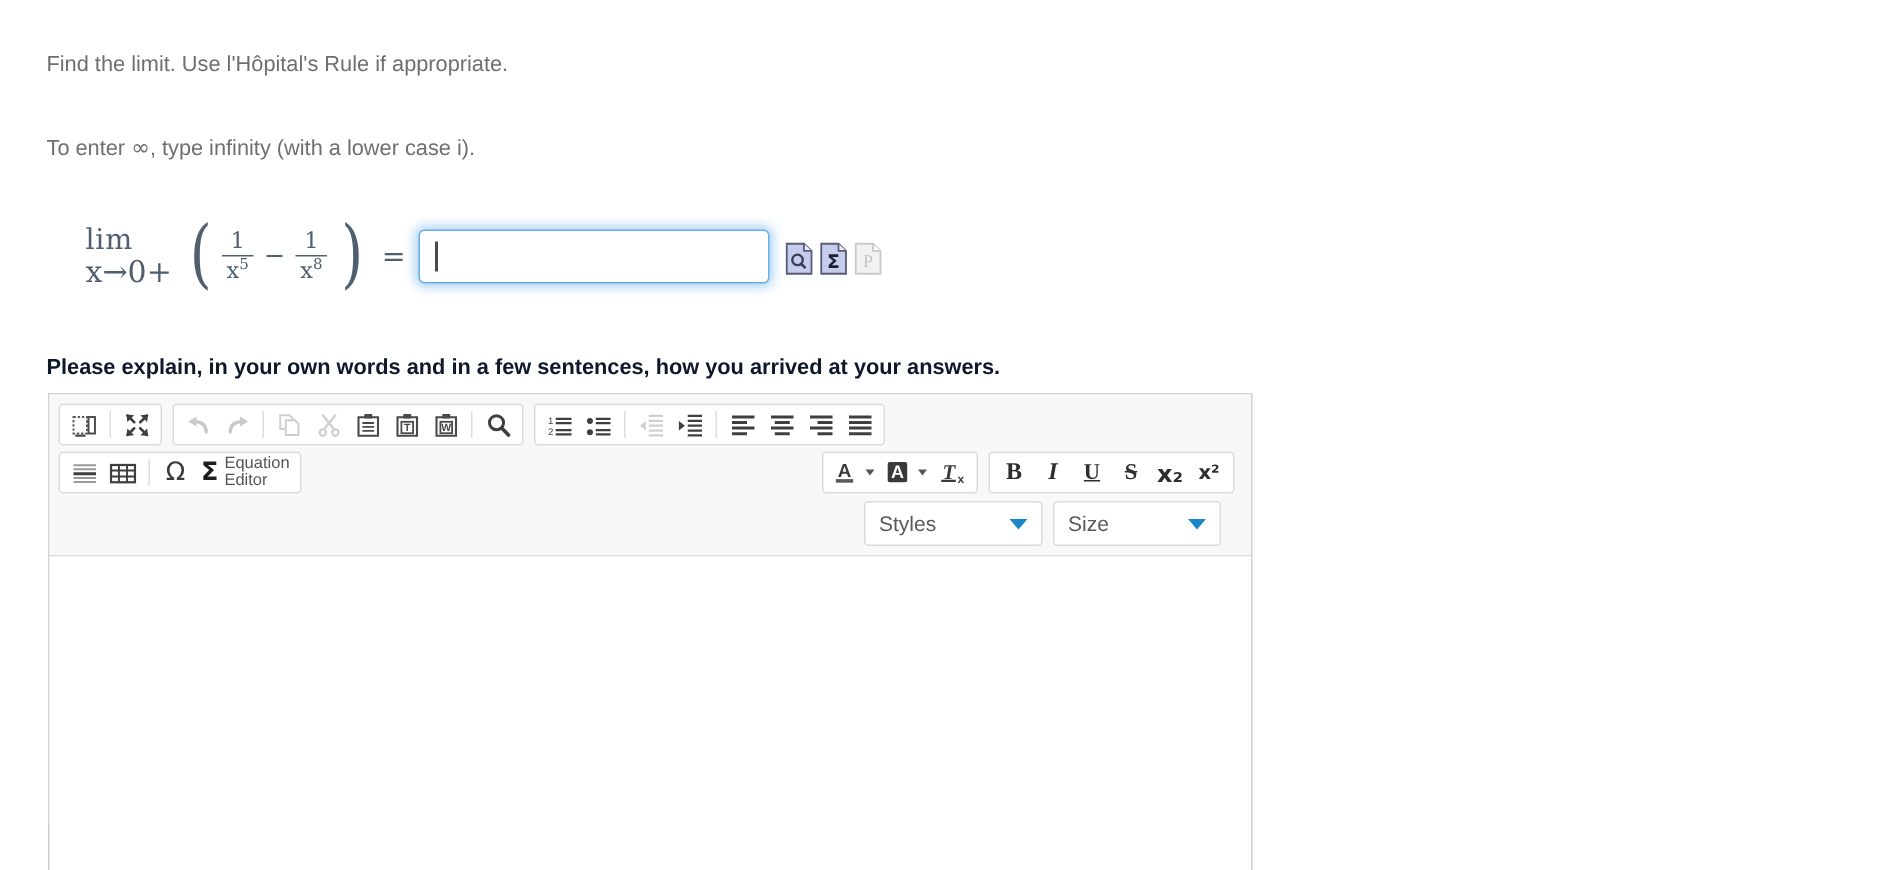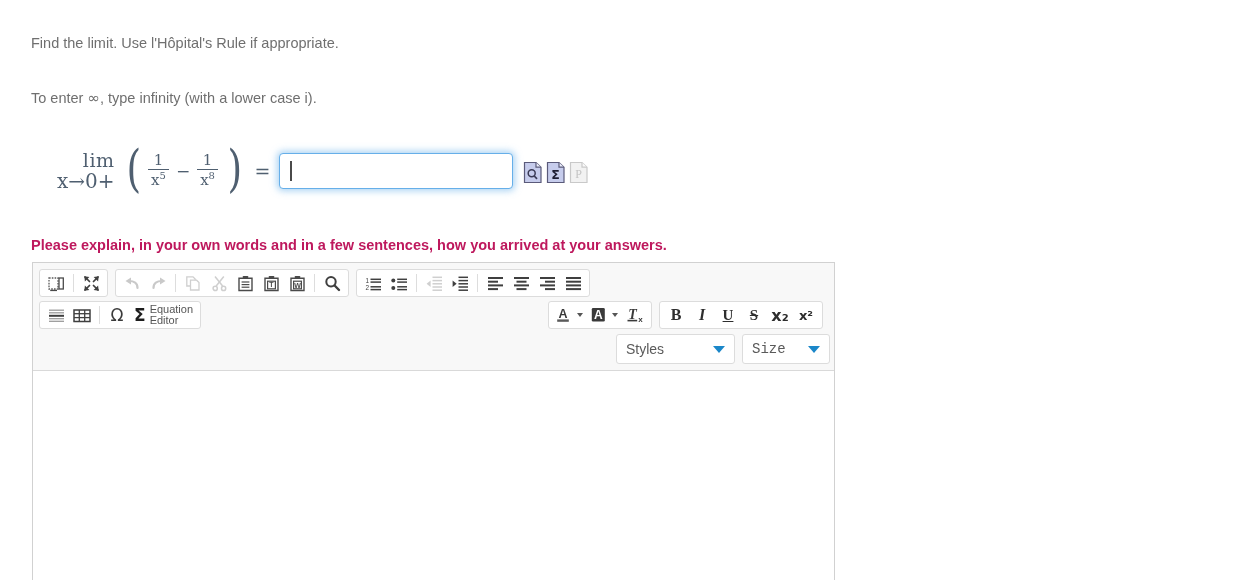--- a/index.html
+++ b/index.html
@@ -43,21 +43,21 @@
     font-family: "DejaVu Serif", "Liberation Serif", serif;
     color: #4f5f70;
     display: flex;
     align-items: center;
     white-space: nowrap;
     margin-left: 26px;
   }
   .limit-block {
     display: inline-flex;
     flex-direction: column;
-    align-items: flex-end;
+    align-items: flex-start;
     line-height: 1.02;
   }
   .limit-op { font-size: 19px; letter-spacing: .5px; }
   .limit-sub { font-size: 20px; margin-top: 1px; }
   .paren {
     font-size: 50px;
     font-weight: 300;
     line-height: 0;
     margin: 0 2px 3px 9px;
     transform: scaleX(.75);
@@ -120,21 +120,21 @@
   }
   .doc-icon { width: 20px; height: 23px; display: block; }
 
   
   #explain-label {
     position: absolute;
     left: 31px;
     top: 237px;
     font-size: 14.5px;
     font-weight: bold;
-    color: #be185d;
+    color: #0f172a;
     white-space: nowrap;
   }
 
   
   .editor {
     position: absolute;
     left: 32px;
     top: 262px;
     width: 801px;
     height: 318px;
@@ -205,21 +205,21 @@
     box-sizing: border-box;
   }
   .tb-select .label {
     font-size: 14px;
     color: #5a5a5a;
     margin-right: 16px;
     white-space: nowrap;
   }
   .tb-select.styles { width: 119px; }
   .tb-select.font   { width: 119px; }
-  .tb-select.size   { width: 88px; margin-right: 0; font-family: Liberation Mono, monospace; }
+  .tb-select.size   { width: 112px; margin-right: 16px; }
   .tb-select.size .label { margin-right: 10px; }
   .arrow-down {
     width: 0; height: 0;
     border-left: 6px solid transparent;
     border-right: 6px solid transparent;
     border-top: 7px solid #1b87c9;
     flex: 0 0 auto;
   }
   .row2-right { display: flex; align-items: center; margin-left: auto; }
   .row3 { display: flex; align-items: center; justify-content: flex-end; margin-top: 5px; }

